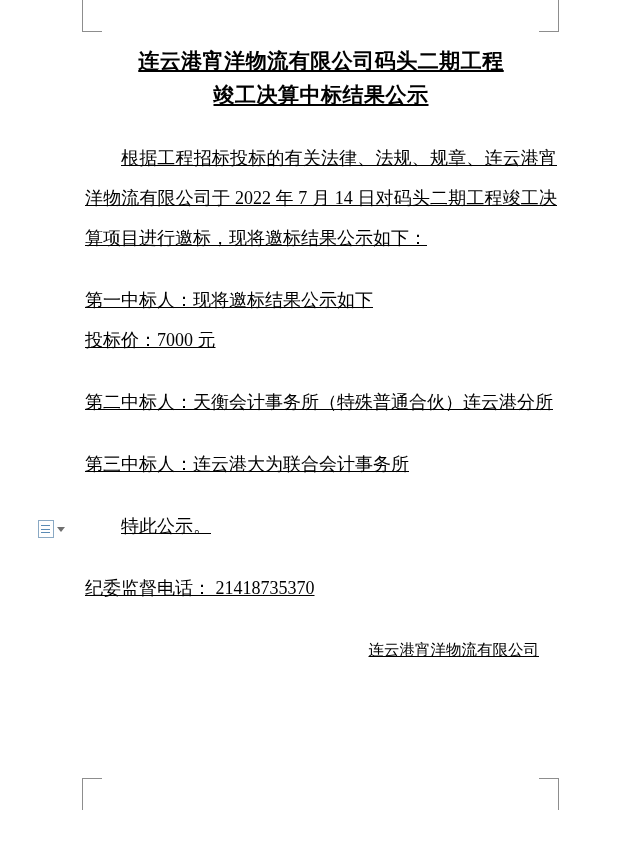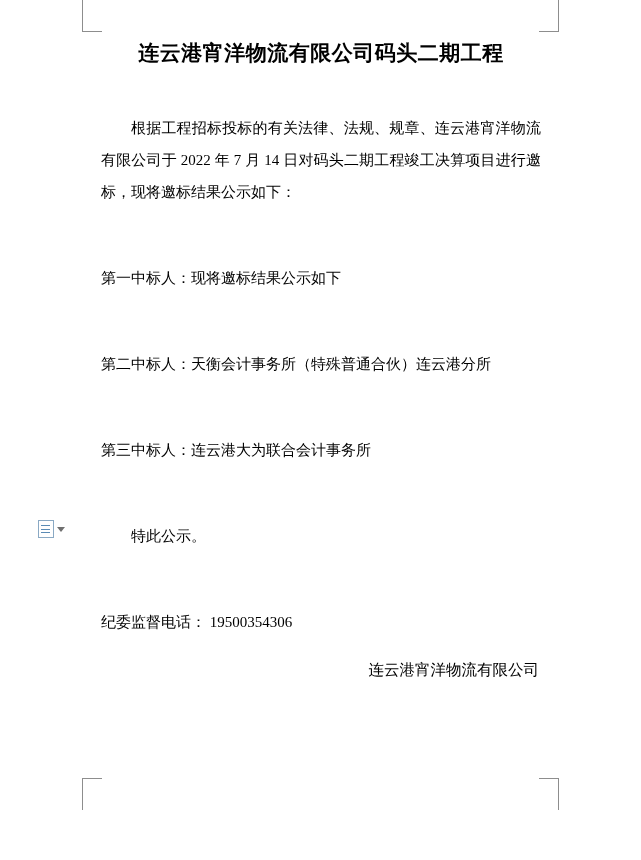--- a/index.html
+++ b/index.html
@@ -39,53 +39,54 @@
   .crop-mark .h {
     position: absolute;
     height: 1px;
     background: #8d8d8d;
   }
 
   
   #doc-body {
     position: absolute;
     left: 85px;
-    top: 0;
+    top: 8px;
     width: 472px;
     height: 820px;
+    text-decoration: underline;
   }
 
   .doc-title {
     text-align: center;
     font-size: 21px;
     line-height: 34px;
     font-weight: bold;
     letter-spacing: 0.5px;
     margin-top: 36px;
     font-family: "Liberation Serif", "DejaVu Serif", serif;
   }
   .doc-title .line {
     display: block;
   }
 
   .para {
-    font-size: 15px;
-    line-height: 32px;
+    font-size: 18px;
+    line-height: 40px;
     text-align: justify;
     text-justify: inter-ideograph;
-    margin: 16px;
+    margin: 0;
   }
   .para.indent {
     text-indent: 2em;
   }
   .gap-lg { height: 26px; }
   .gap-md { height: 22px; }
 
   .sign-block {
-    margin-top: 11px;
+    margin-top: 26px;
     text-align: right;
     padding-right: 18px;
     font-size: 15.5px;
     line-height: 32px;
   }
   .sign-block .l {
     display: block;
   }
 
   
@@ -149,44 +150,46 @@
 
   <div id="margin-icon">
     <span class="doc-glyph"></span>
     <span class="caret"></span>
   </div>
 
   <div id="doc-body">
 
     <div class="doc-title">
       <span class="line">连云港宵洋物流有限公司码头二期工程</span>
+      <span class="line">竣工决算中标结果公示</span>
     </div>
 
     <div class="gap-lg"></div>
 
     <p class="para indent">根据工程招标投标的有关法律、法规、规章、连云港宵洋物流有限公司于 2022 年 7 月 14 日对码头二期工程竣工决算项目进行邀标，现将邀标结果公示如下：</p>
 
     <div class="gap-md"></div>
 
     <p class="para">第一中标人：现将邀标结果公示如下</p>
+    <p class="para">投标价：7000 元</p>
 
     <div class="gap-md"></div>
 
     <p class="para">第二中标人：天衡会计事务所（特殊普通合伙）连云港分所</p>
 
     <div class="gap-md"></div>
 
     <p class="para">第三中标人：连云港大为联合会计事务所</p>
 
     <div class="gap-md"></div>
 
     <p class="para indent">特此公示。</p>
 
     <div class="gap-md"></div>
 
-    <p class="para">纪委监督电话：  19500354306</p>
+    <p class="para">纪委监督电话：  21418735370</p>
 
     <div class="sign-block">
       <span class="l">连云港宵洋物流有限公司</span>
     </div>
 
   </div>
 </div>
 
 </body></html>

